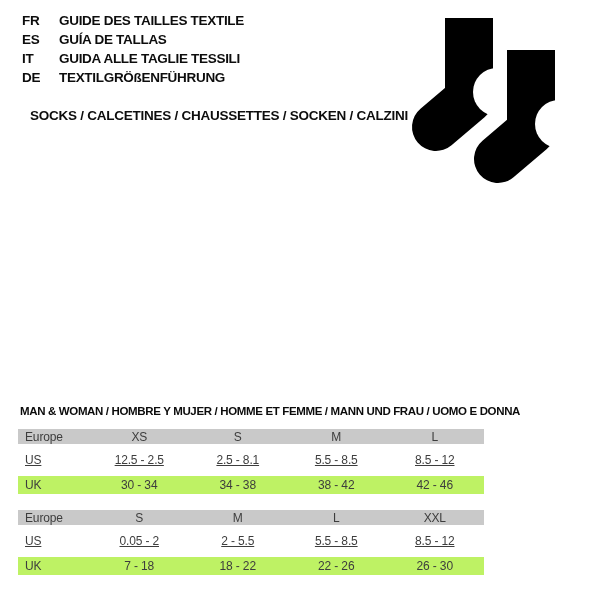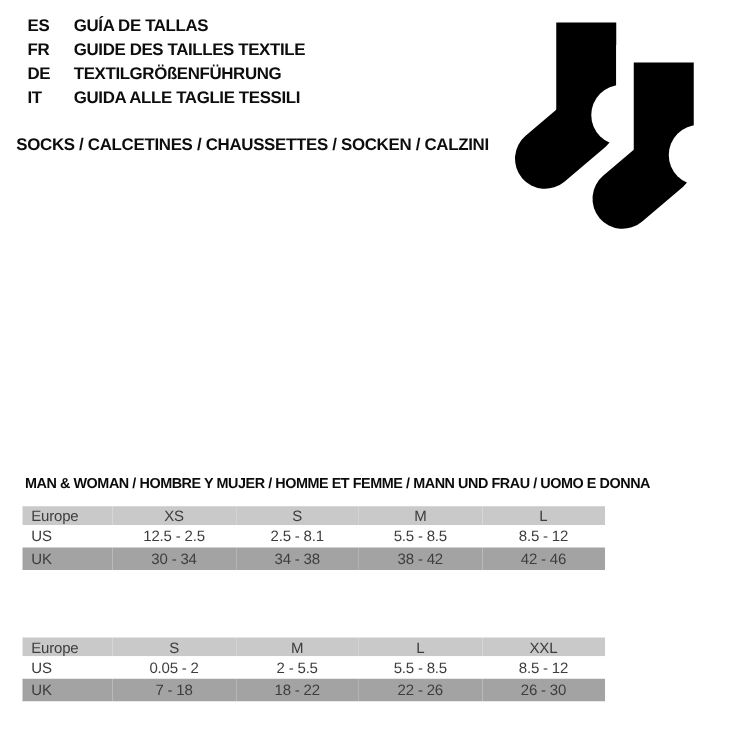--- a/index.html
+++ b/index.html
@@ -16,67 +16,67 @@
   .lang-block { position: absolute; top: 11px; left: 22px; }
   .lang-row { display: flex; height: 19px; align-items: center; }
   .lang-code, .lang-label {
     font-weight: bold; font-size: 13.5px; color: #0d0d0d;
     letter-spacing: -0.3px; white-space: nowrap;
   }
   .lang-code { width: 37px; }
 
   
   .category-line {
-    position: absolute; top: 108px; left: 13px;
+    position: absolute; top: 108px; left: 30px;
     font-weight: bold; font-size: 13.5px; color: #0d0d0d;
     letter-spacing: -0.25px; white-space: nowrap;
   }
 
   
   .socks-svg { position: absolute; left: 395px; top: 0; }
 
   
   .size-table { position: absolute; left: 18px; width: 466px; }
-  .size-table.first  { top: 379px; }
+  .size-table.first  { top: 403px; }
   .size-table.second { top: 510px; }
   .table-title {
     margin: 0 0 10px 2px;
     font-size: 11.5px; font-weight: bold; line-height: 16px;
     letter-spacing: -0.35px; color: #0b0b0b; white-space: nowrap;
   }
   table {
     border-collapse: collapse; width: 466px; table-layout: fixed;
     font-size: 12px; color: #3d3d3d; letter-spacing: -0.15px;
   }
   col.region-col { width: 72px; }
   th, td { font-weight: normal; text-align: center; padding: 0; }
   thead tr { background: #c9c9c9; height: 15px; }
-  tr.row-a { background: #ffffff; height: 18px; }
-  tr.row-b { background: #a3a3a3; height: 18px; }
+  tr.row-a { background: #ffffff; height: 32px; text-decoration: underline; }
+  tr.row-b { background: #bef264; height: 18px; }
   .cell-left { text-align: left; padding-left: 7px; }
 </style>
 </head>
 <body>
 
 <div class="lang-block">
   <div class="lang-row">
+    <span class="lang-code">FR</span>
+    <span class="lang-label">GUIDE DES TAILLES TEXTILE</span>
+  </div>
+  <div class="lang-row">
     <span class="lang-code">ES</span>
     <span class="lang-label">GUÍA DE TALLAS</span>
   </div>
   <div class="lang-row">
-    <span class="lang-code">FR</span>
-    <span class="lang-label">GUIDE DES TAILLES TEXTILE</span>
+    <span class="lang-code">IT</span>
+    <span class="lang-label">GUIDA ALLE TAGLIE TESSILI</span>
   </div>
   <div class="lang-row">
     <span class="lang-code">DE</span>
     <span class="lang-label">TEXTILGRÖßENFÜHRUNG</span>
-  </div>
-  <div class="lang-row">
-    <span class="lang-code">IT</span>
-    <span class="lang-label">GUIDA ALLE TAGLIE TESSILI</span>
   </div>
 </div>
 
 <div class="category-line">SOCKS / CALCETINES / CHAUSSETTES / SOCKEN / CALZINI</div>
 
 <svg class="socks-svg" width="200" height="200" viewBox="0 0 200 200" aria-hidden="true">
   <g transform="translate(15,18)">
     <rect x="35" y="0" width="48" height="85" fill="#000000"></rect>
     <path d="M59 81 L26 109" stroke="#000000" stroke-width="48" stroke-linecap="round" fill="none"></path>
     <circle cx="87" cy="74" r="24" fill="#ffffff"></circle>

